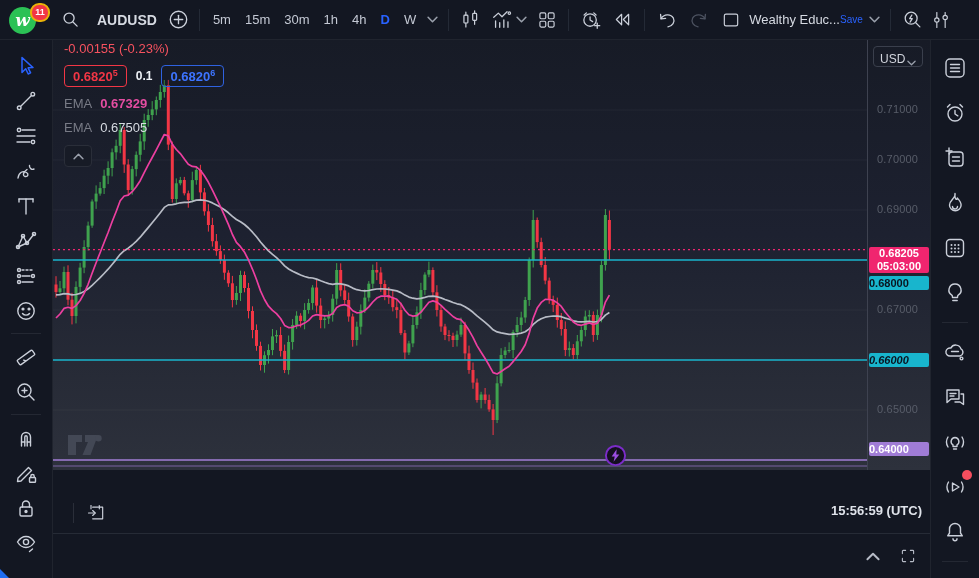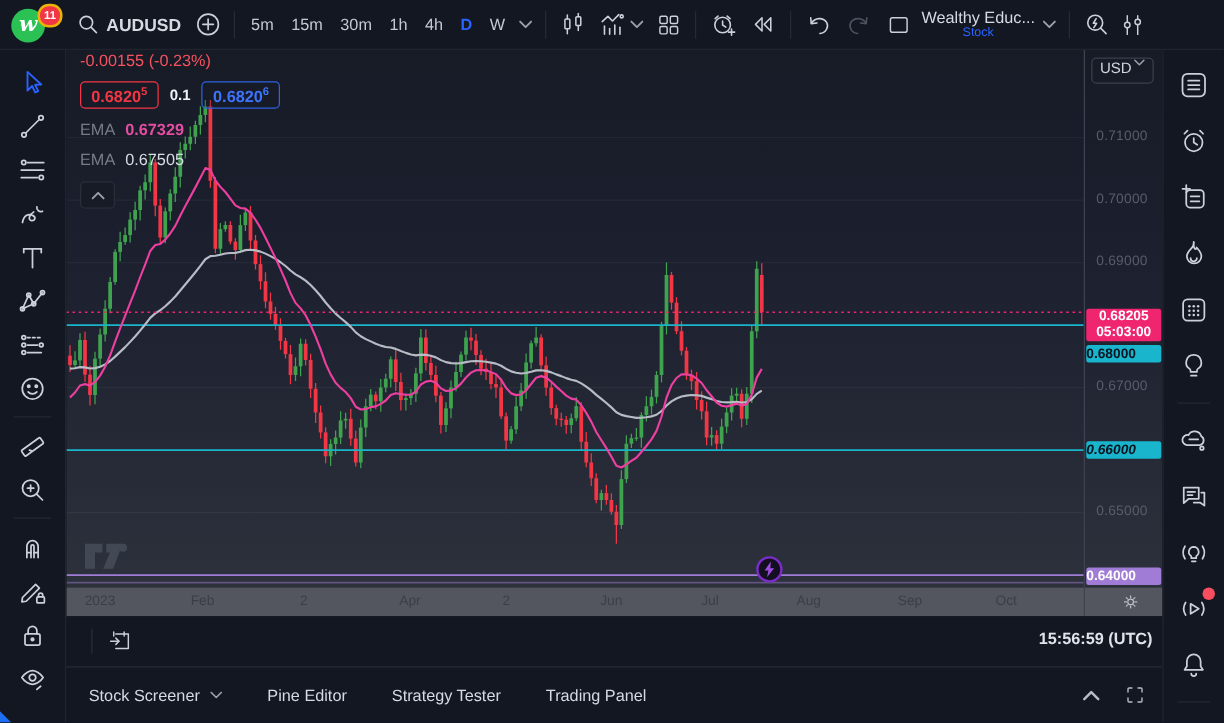--- a/index.html
+++ b/index.html
@@ -11,28 +11,28 @@
   
   .topbar{position:absolute;left:0;top:0;right:0;height:39px;background:#131722;
           border-bottom:1px solid #20242e;display:flex;align-items:center;z-index:30;white-space:nowrap}
   .logo-wrap{position:relative;margin:0 8px 0 9px;width:38px;height:32px;flex:0 0 auto}
   .logo{position:absolute;left:0;top:3px;width:27px;height:27px;border-radius:50%;background:#2bc155;
         display:flex;align-items:center;justify-content:center;color:#fff;
         font-family:"DejaVu Serif",serif;font-style:italic;font-weight:bold;font-size:17px}
   .badge{position:absolute;left:21px;top:-1px;min-width:12px;height:15px;padding:0 2px;border-radius:9px;
          background:#f23645;border:2px solid #eab308;color:#fff;font-size:9px;font-weight:700;
          display:flex;align-items:center;justify-content:center}
-  .tbtn{display:flex;align-items:center;gap:6px;height:28px;padding:0 7px;border-radius:4px;
+  .tbtn{display:flex;align-items:center;gap:18px;height:28px;padding:0 7px;border-radius:4px;
         color:#d6dae2;font-size:14px;font-weight:700;flex:0 0 auto}
   .tsep{width:1px;height:22px;background:#242a36;margin:0 6px;flex:0 0 auto}
   .ivl{height:26px;display:flex;align-items:center;padding:0 7px;font-size:13px;color:#c4c9d4;
        border-radius:4px;font-weight:400;flex:0 0 auto}
   .ivl.active{color:#2962ff;font-weight:700}
   .chev{stroke:#9aa0ac;fill:none;stroke-width:1.4;stroke-linecap:round;stroke-linejoin:round}
-  .layoutname{display:flex;flex-direction:column;align-items:center;line-height:13px;margin:17px 2px;flex:0 0 auto}
+  .layoutname{display:flex;flex-direction:row;align-items:center;line-height:13px;margin:17px 2px;flex:0 0 auto}
   .layoutname .nm{font-size:13px;color:#d6dae2}
   .layoutname .sv{font-size:10px;color:#2962ff}
   .dim .ic{stroke:#4c5260}
 
   
   .ltb{position:absolute;left:0;top:40px;bottom:0;width:53px;background:#131722;border-right:1px solid #20242e;
        display:flex;flex-direction:column;align-items:center;padding-top:8px;z-index:25;box-sizing:border-box}
   .lbtn{width:38px;height:35px;display:flex;align-items:center;justify-content:center;border-radius:4px;flex:0 0 auto}
   .ldiv{width:30px;height:1px;background:#242833;margin:5px 0;flex:0 0 auto}
   .corner-tri{position:absolute;left:0;bottom:0;width:0;height:0;border-bottom:9px solid #1e6df2;border-right:9px solid transparent}
@@ -45,21 +45,21 @@
   .rdiv{width:26px;height:1px;background:#242833;margin:2px 0 11px 0;flex:0 0 auto}
   .reddot{position:absolute;top:1px;right:1px;width:10px;height:10px;border-radius:50%;background:#f64e5e}
 
   
   .main{position:absolute;left:53px;top:40px;right:49px;bottom:0}
   .chart{position:absolute;left:0;top:0;right:0;height:430px;
          background:linear-gradient(180deg,#171b26 0%,#1d2130 45%,#262a36 75%,#2d313c 100%);overflow:hidden}
   .plot{position:absolute;left:0;top:0}
   .paxis{position:absolute;left:814px;top:0;bottom:0;width:63px;border-left:1px solid #3e4250;box-sizing:border-box}
   .usdsel{position:absolute;left:5px;top:6px;width:50px;height:21px;border:1px solid #3a3f4c;border-radius:4px;
-          display:flex;align-items:flex-start;justify-content:space-between;padding:0 6px;box-sizing:border-box;
+          display:flex;align-items:flex-end;justify-content:space-between;padding:0 6px;box-sizing:border-box;
           font-size:12px;color:#d1d4dc}
   .ptick{position:absolute;left:9px;font-size:11px;color:#585d69;letter-spacing:.2px}
   .plabel{position:absolute;left:1px;right:1px;font-size:11px;font-weight:700;
           border-radius:2px;padding:1px 0;line-height:12px}
   .cur-label{position:absolute;left:1px;right:1px;text-align:center;border-radius:2px;color:#fff;
              font-size:11px;font-weight:700;line-height:13px;padding:0}
 
   .taxis{position:absolute;left:0;right:0;top:430px;height:23px;background:#53565f;overflow:hidden}
   .tlabel{position:absolute;top:5px;transform:translateX(-50%);font-size:11px;color:#3b3e48;font-weight:400}
   .tax-sep{position:absolute;left:814px;top:0;bottom:0;width:1px;background:#40444f}
@@ -190,21 +190,21 @@
         <polyline points="19,5.8 18.5,10.8 13.5,10.2"></polyline>
       </svg>
   </div>
   <div class="tbtn" style="padding:0 6px">
     <svg class="ic" width="20" height="20" viewBox="0 0 24 24">
         <rect x="4" y="5" width="16" height="14" rx="2"></rect>
       </svg>
   </div>
   <div class="layoutname">
     <span class="nm">Wealthy Educ...</span>
-    <span class="sv">Stock</span>
+    <span class="sv">Save</span>
   </div>
   <div class="tbtn" style="padding:0 4px">
     <svg class="chev" width="11" height="7" viewBox="0 0 10 6">
         <polyline points="1,1 5,5 9,1"></polyline>
       </svg>
   </div>
   <div class="tsep"></div>
   <div class="tbtn" style="padding:0 5px">
     <svg class="ic" width="22" height="22" viewBox="0 0 24 24">
         <circle cx="10" cy="10" r="6.5"></circle>
@@ -786,79 +786,41 @@
           <div class="ptick" style="top: 263px;">0.67000</div>
           <div class="ptick" style="top: 363px;">0.65000</div>
         </div>
       <div class="cur-label" id="cur-label" style="top: 207px; background: rgb(240, 37, 111);">
         <div>0.68205</div>
         <div>05:03:00</div>
       </div>
       <div id="plevel-host">
           <div class="plabel" style="top: 236px; background: rgb(24, 181, 205); color: rgb(10, 20, 32);">0.68000</div>
           <div class="plabel" style="top: 313px; background: rgb(24, 181, 205); color: rgb(10, 20, 32); font-style: italic;">0.66000</div>
-          <div class="plabel" style="top: 402px; background: rgb(160, 124, 214); color: rgb(255, 255, 255); margin-top: 12px;">0.64000</div>
+          <div class="plabel" style="top: 402px; background: rgb(160, 124, 214); color: rgb(255, 255, 255);">0.64000</div>
         </div>
     </div>
   </div>
 
-  <div class="taxis">
-    <div id="tlabel-host">
-        <div class="tlabel" style="left: 27px;">2023</div>
-        <div class="tlabel" style="left: 109px;">Feb</div>
-        <div class="tlabel" style="left: 190px;">2</div>
-        <div class="tlabel" style="left: 275px;">Apr</div>
-        <div class="tlabel" style="left: 352px;">2</div>
-        <div class="tlabel" style="left: 436px;">Jun</div>
-        <div class="tlabel" style="left: 515px;">Jul</div>
-        <div class="tlabel" style="left: 594px;">Aug</div>
-        <div class="tlabel" style="left: 675px;">Sep</div>
-        <div class="tlabel" style="left: 752px;">Oct</div>
-      </div>
-    <div class="tax-sep"></div>
-    <div class="gear-corner">
-      <svg class="ic" width="15" height="15" viewBox="0 0 20 20" style="stroke:#b9bec8;stroke-width:1.3">
-          <circle cx="10" cy="10" r="3"></circle>
-          <path d="M10 3.5 v2 M10 14.5 v2 M3.5 10 h2 M14.5 10 h2 M5.4 5.4 l1.4 1.4 M13.2 13.2 l1.4 1.4 M14.6 5.4 l-1.4 1.4 M6.8 13.2 l-1.4 1.4"></path>
-        </svg>
-    </div>
-  </div>
 
   <div class="rrow">
     <div class="rsep"></div>
     <div class="rbtn" style="padding:2px 4px">
       <svg class="ic" width="20" height="20" viewBox="0 0 24 24">
           <path d="M8 5 h12 v14 h-12"></path>
           <line x1="6" y1="3" x2="6" y2="7"></line>
           <line x1="16" y1="3" x2="16" y2="7"></line>
           <line x1="3" y1="12" x2="11" y2="12"></line>
           <polyline points="8,9 11,12 8,15"></polyline>
         </svg>
     </div>
     <div class="clock">15:56:59 (UTC)</div>
   </div>
 
   <div class="bpanel">
-    <div id="panel-host" style="display:flex;align-items:center;gap:36px">
-        <div class="pitem">
-          <span>Stock Screener</span>
-          <svg class="chev" width="10" height="6" viewBox="0 0 10 6">
-            <polyline points="1,1 5,5 9,1"></polyline>
-          </svg>
-        </div>
-        <div class="pitem">
-          <span>Pine Editor</span>
-        </div>
-        <div class="pitem">
-          <span>Strategy Tester</span>
-        </div>
-        <div class="pitem">
-          <span>Trading Panel</span>
-        </div>
-      </div>
     <div class="panel-ctrl">
       <svg class="chev" width="14" height="9" viewBox="0 0 10 6" style="transform:rotate(180deg);stroke:#b7bcc7">
           <polyline points="1,1 5,5 9,1"></polyline>
         </svg>
       <svg class="ic" width="16" height="16" viewBox="0 0 20 20" style="stroke:#b7bcc7">
           <path d="M7 3 H4 a1 1 0 0 0-1 1 v3 M13 3 h3 a1 1 0 0 1 1 1 v3 M17 13 v3 a1 1 0 0 1-1 1 h-3 M3 13 v3 a1 1 0 0 0 1 1 h3"></path>
         </svg>
     </div>
   </div>
 </div>

